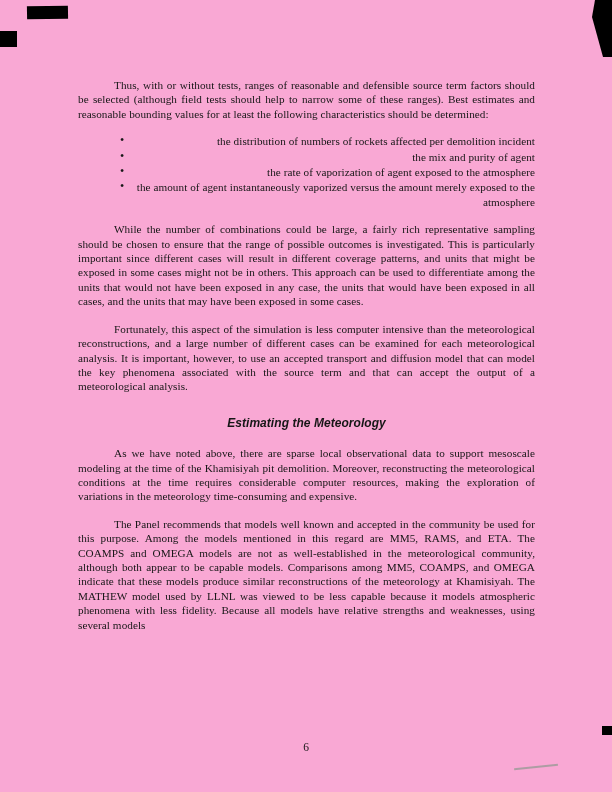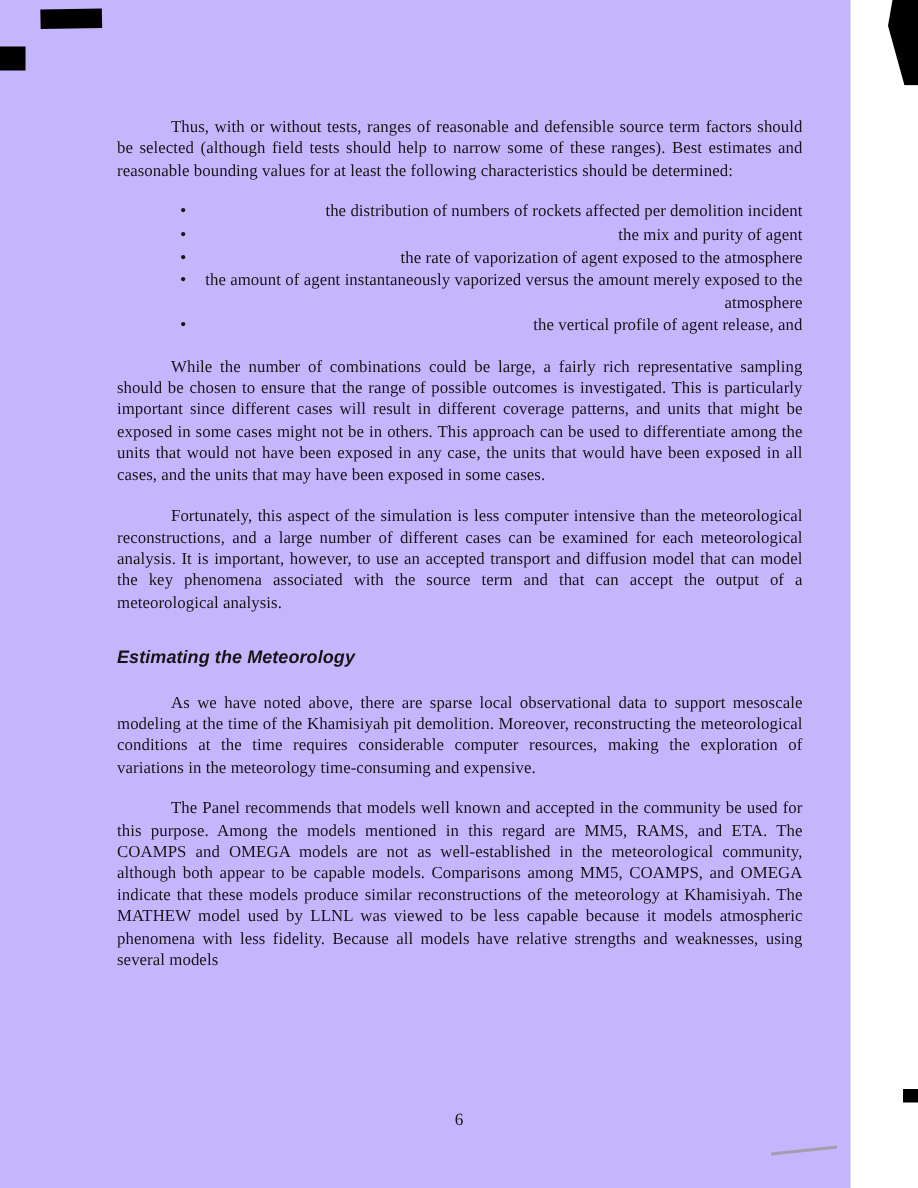--- a/index.html
+++ b/index.html
@@ -10,22 +10,22 @@
     width: 612px;
     height: 792px;
     position: relative;
     background: #ffffff;
     overflow: hidden;
     font-family: "Liberation Serif", serif;
   }
   .page {
     position: absolute;
     left: 0; top: 0;
-    width: 567px; height: 792px;
-    background: #c4b5fd;
+    width: 612px; height: 792px;
+    background: #f9a8d4;
     color: #161616;
   }
   .content {
     position: absolute;
     left: 78px;
     top: 78px;
     width: 457px;
     font-size: 11.2px;
     line-height: 14.4px;
     letter-spacing: 0.05px;
@@ -53,21 +53,21 @@
     top: -1px;
     font-size: 12px;
   }
   .section-heading {
     font-family: "Liberation Sans", sans-serif;
     font-weight: bold;
     font-style: italic;
     font-size: 12px;
     margin: 22px 0 16px 0;
     text-indent: 0;
-    text-align: left;
+    text-align: center;
   }
   .page-number {
     position: absolute;
     left: 0;
     top: 741px;
     width: 612px;
     text-align: center;
     font-size: 11.5px;
     color: #161616;
   }
@@ -115,21 +115,20 @@
 
   <div class="content">
 
     <p class="para">Thus, with or without tests, ranges of reasonable and defensible source term factors should be selected (although field tests should help to narrow some of these ranges).  Best estimates and reasonable bounding values for at least the following characteristics should be determined:</p>
 
     <ul class="bullets">
       <li>the distribution of numbers of rockets affected per demolition incident</li>
       <li>the mix and purity of agent</li>
       <li>the rate of vaporization of agent exposed to the atmosphere</li>
       <li>the amount of agent instantaneously vaporized versus the amount merely exposed to the atmosphere</li>
-      <li>the vertical profile of agent release, and</li>
     </ul>
 
     <p class="para">While the number of combinations could be large, a fairly rich representative sampling should be chosen to ensure that the range of possible outcomes is investigated. This is particularly important since different cases will result in different coverage patterns, and units that might be exposed in some cases might not be in others.  This approach can be used to differentiate among the units that would not have been exposed in any case, the units that would have been exposed in all cases, and the units that may have been exposed in some cases.</p>
 
     <p class="para">Fortunately, this aspect of the simulation is less computer intensive than the meteorological reconstructions, and a large number of different cases can be examined for each meteorological analysis.  It is important, however, to use an accepted transport and diffusion model that can model the key phenomena associated with the source term and that can accept the output of a meteorological analysis.</p>
 
     <h2 class="section-heading">Estimating the Meteorology</h2>
 
     <p class="para">As we have noted above, there are sparse local observational data to support mesoscale modeling at the time of the Khamisiyah pit demolition.  Moreover, reconstructing the meteorological conditions at the time requires considerable computer resources, making the exploration of variations in the meteorology time-consuming and expensive.</p>
 

